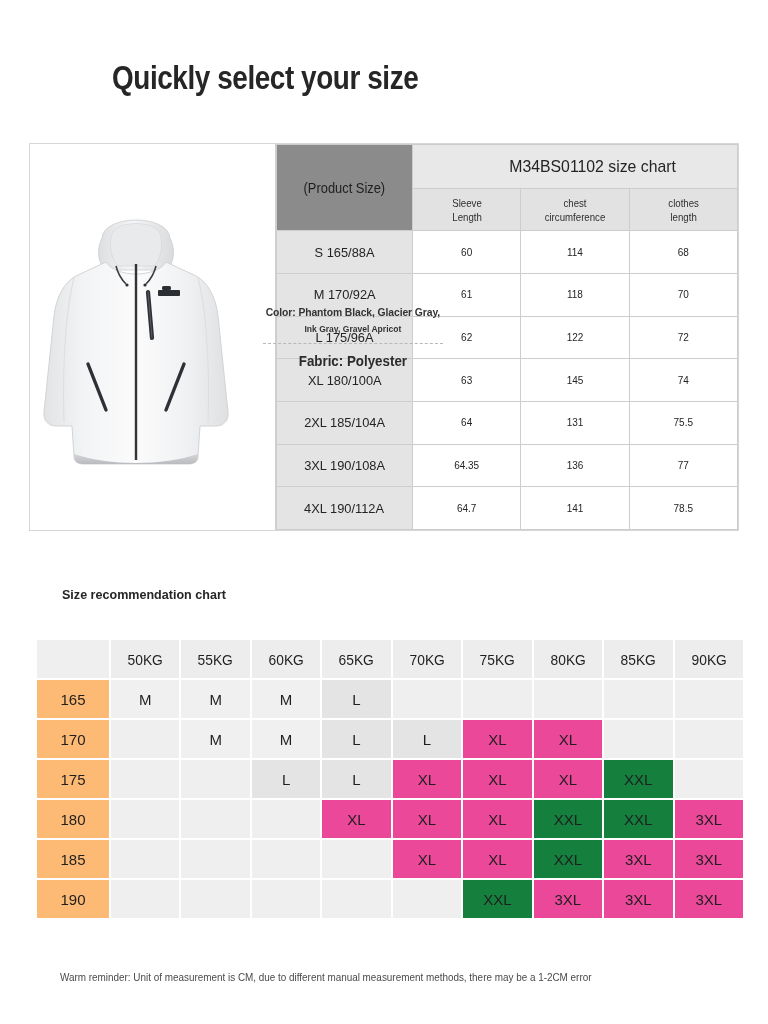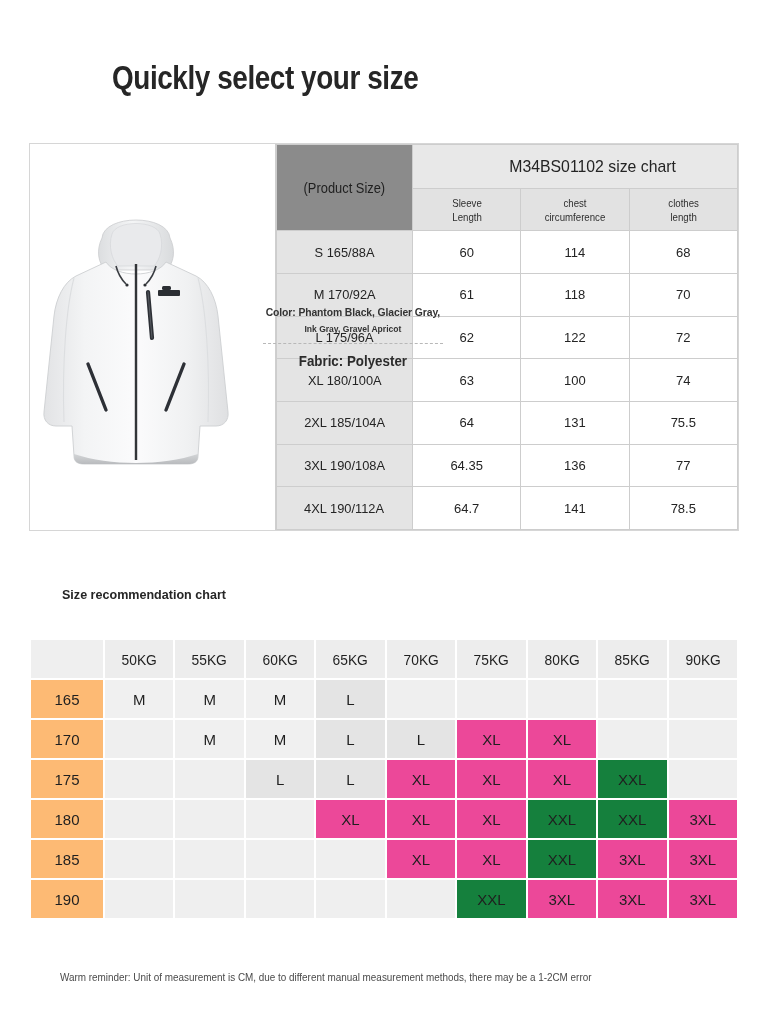--- a/index.html
+++ b/index.html
@@ -156,40 +156,40 @@
     background: #e4e4e4;
     font-size: 13.5px;
     color: #242424;
     height: 42.5px;
     margin-top: 8px;
   }
   .cell-size span { display:inline-block; transform: scaleX(0.95); white-space: nowrap; }
 
   .cell-val {
     background: #ffffff;
-    font-size: 13px;
+    font-size: 10px;
     color: #242424;
   }
 
   
   .rec-title {
     position: absolute;
     left: 62px;
     top: 587px;
     font-size: 13.5px;
     font-weight: bold;
     color: #262626;
     transform: scaleX(0.93);
     transform-origin: left center;
     white-space: nowrap;
   }
 
   .rec-grid {
     position: absolute;
-    left: 29px;
+    left: 35px;
     top: 638px;
     width: 710px;
     border-collapse: separate;
     border-spacing: 2px;
     table-layout: fixed;
   }
 
   .rec-grid td {
     height: 38px;
     text-align: center;
@@ -322,21 +322,21 @@
           </tr>
           <tr>
             <td class="cell-size"><span>L 175/96A</span></td>
             <td class="cell-val">62</td>
             <td class="cell-val">122</td>
             <td class="cell-val">72</td>
           </tr>
           <tr>
             <td class="cell-size"><span>XL 180/100A</span></td>
             <td class="cell-val">63</td>
-            <td class="cell-val">100</td>
+            <td class="cell-val">145</td>
             <td class="cell-val">74</td>
           </tr>
           <tr>
             <td class="cell-size"><span>2XL 185/104A</span></td>
             <td class="cell-val">64</td>
             <td class="cell-val">131</td>
             <td class="cell-val">75.5</td>
           </tr>
           <tr>
             <td class="cell-size"><span>3XL 190/108A</span></td>

